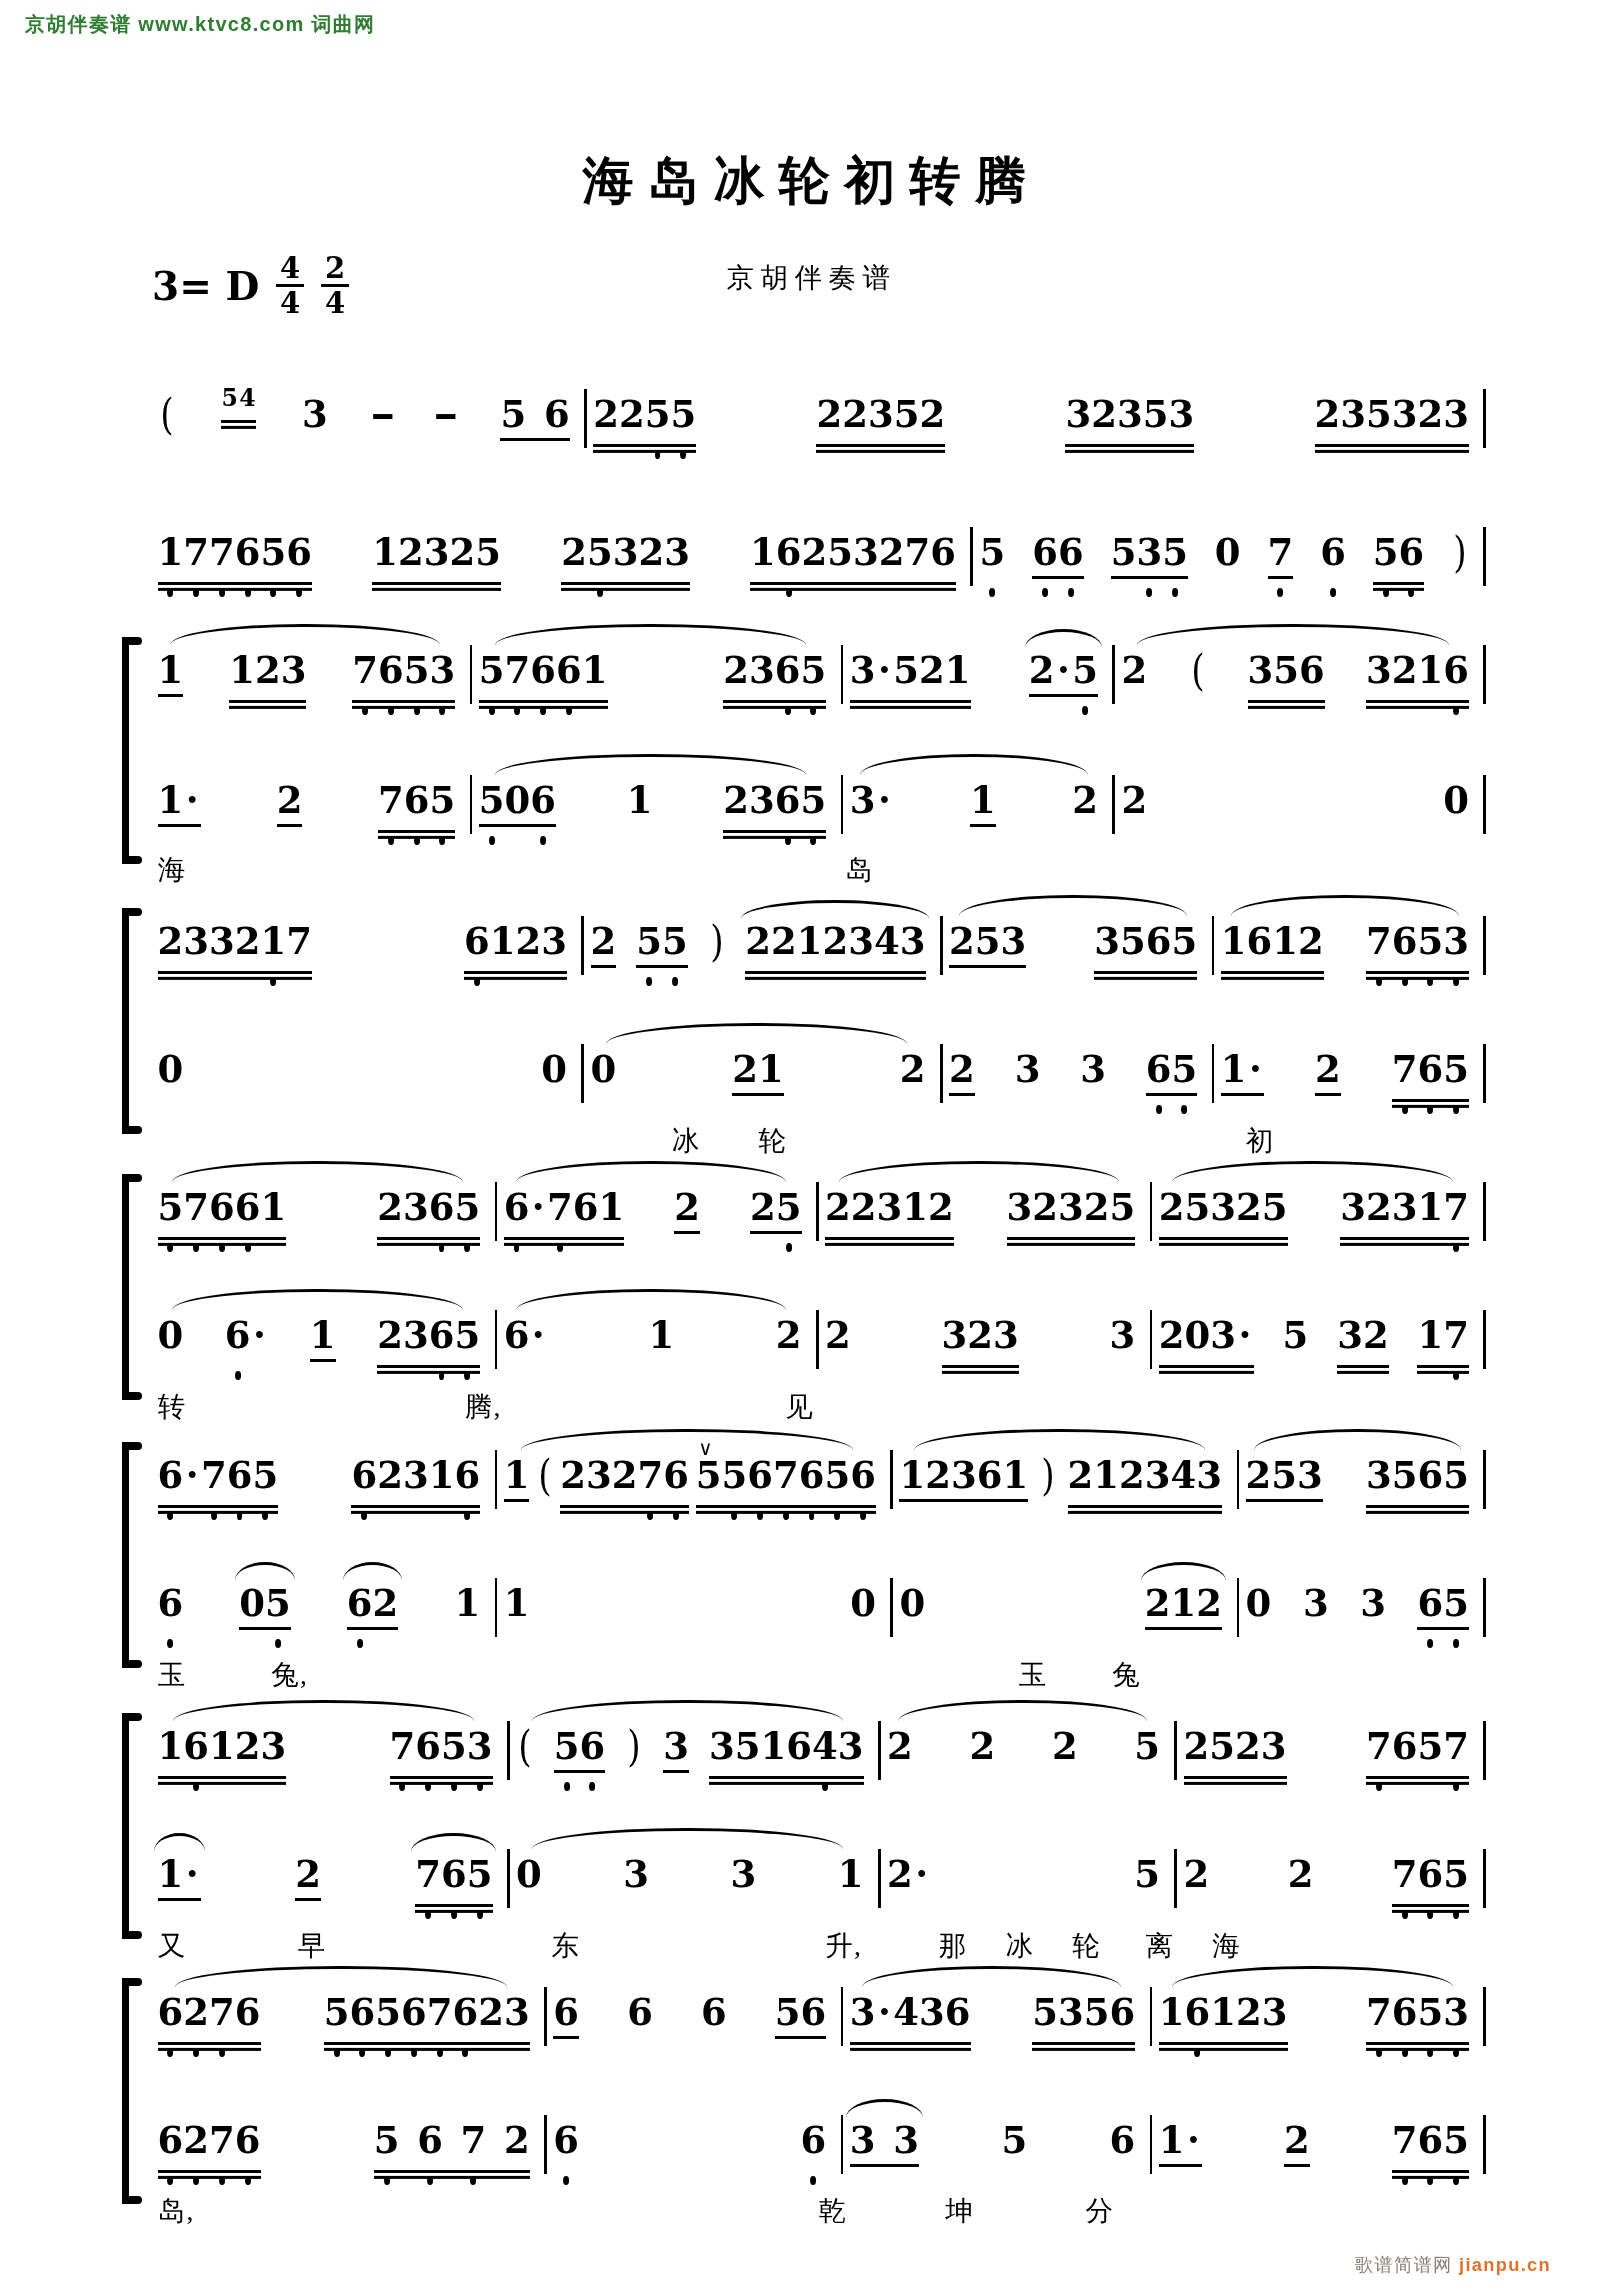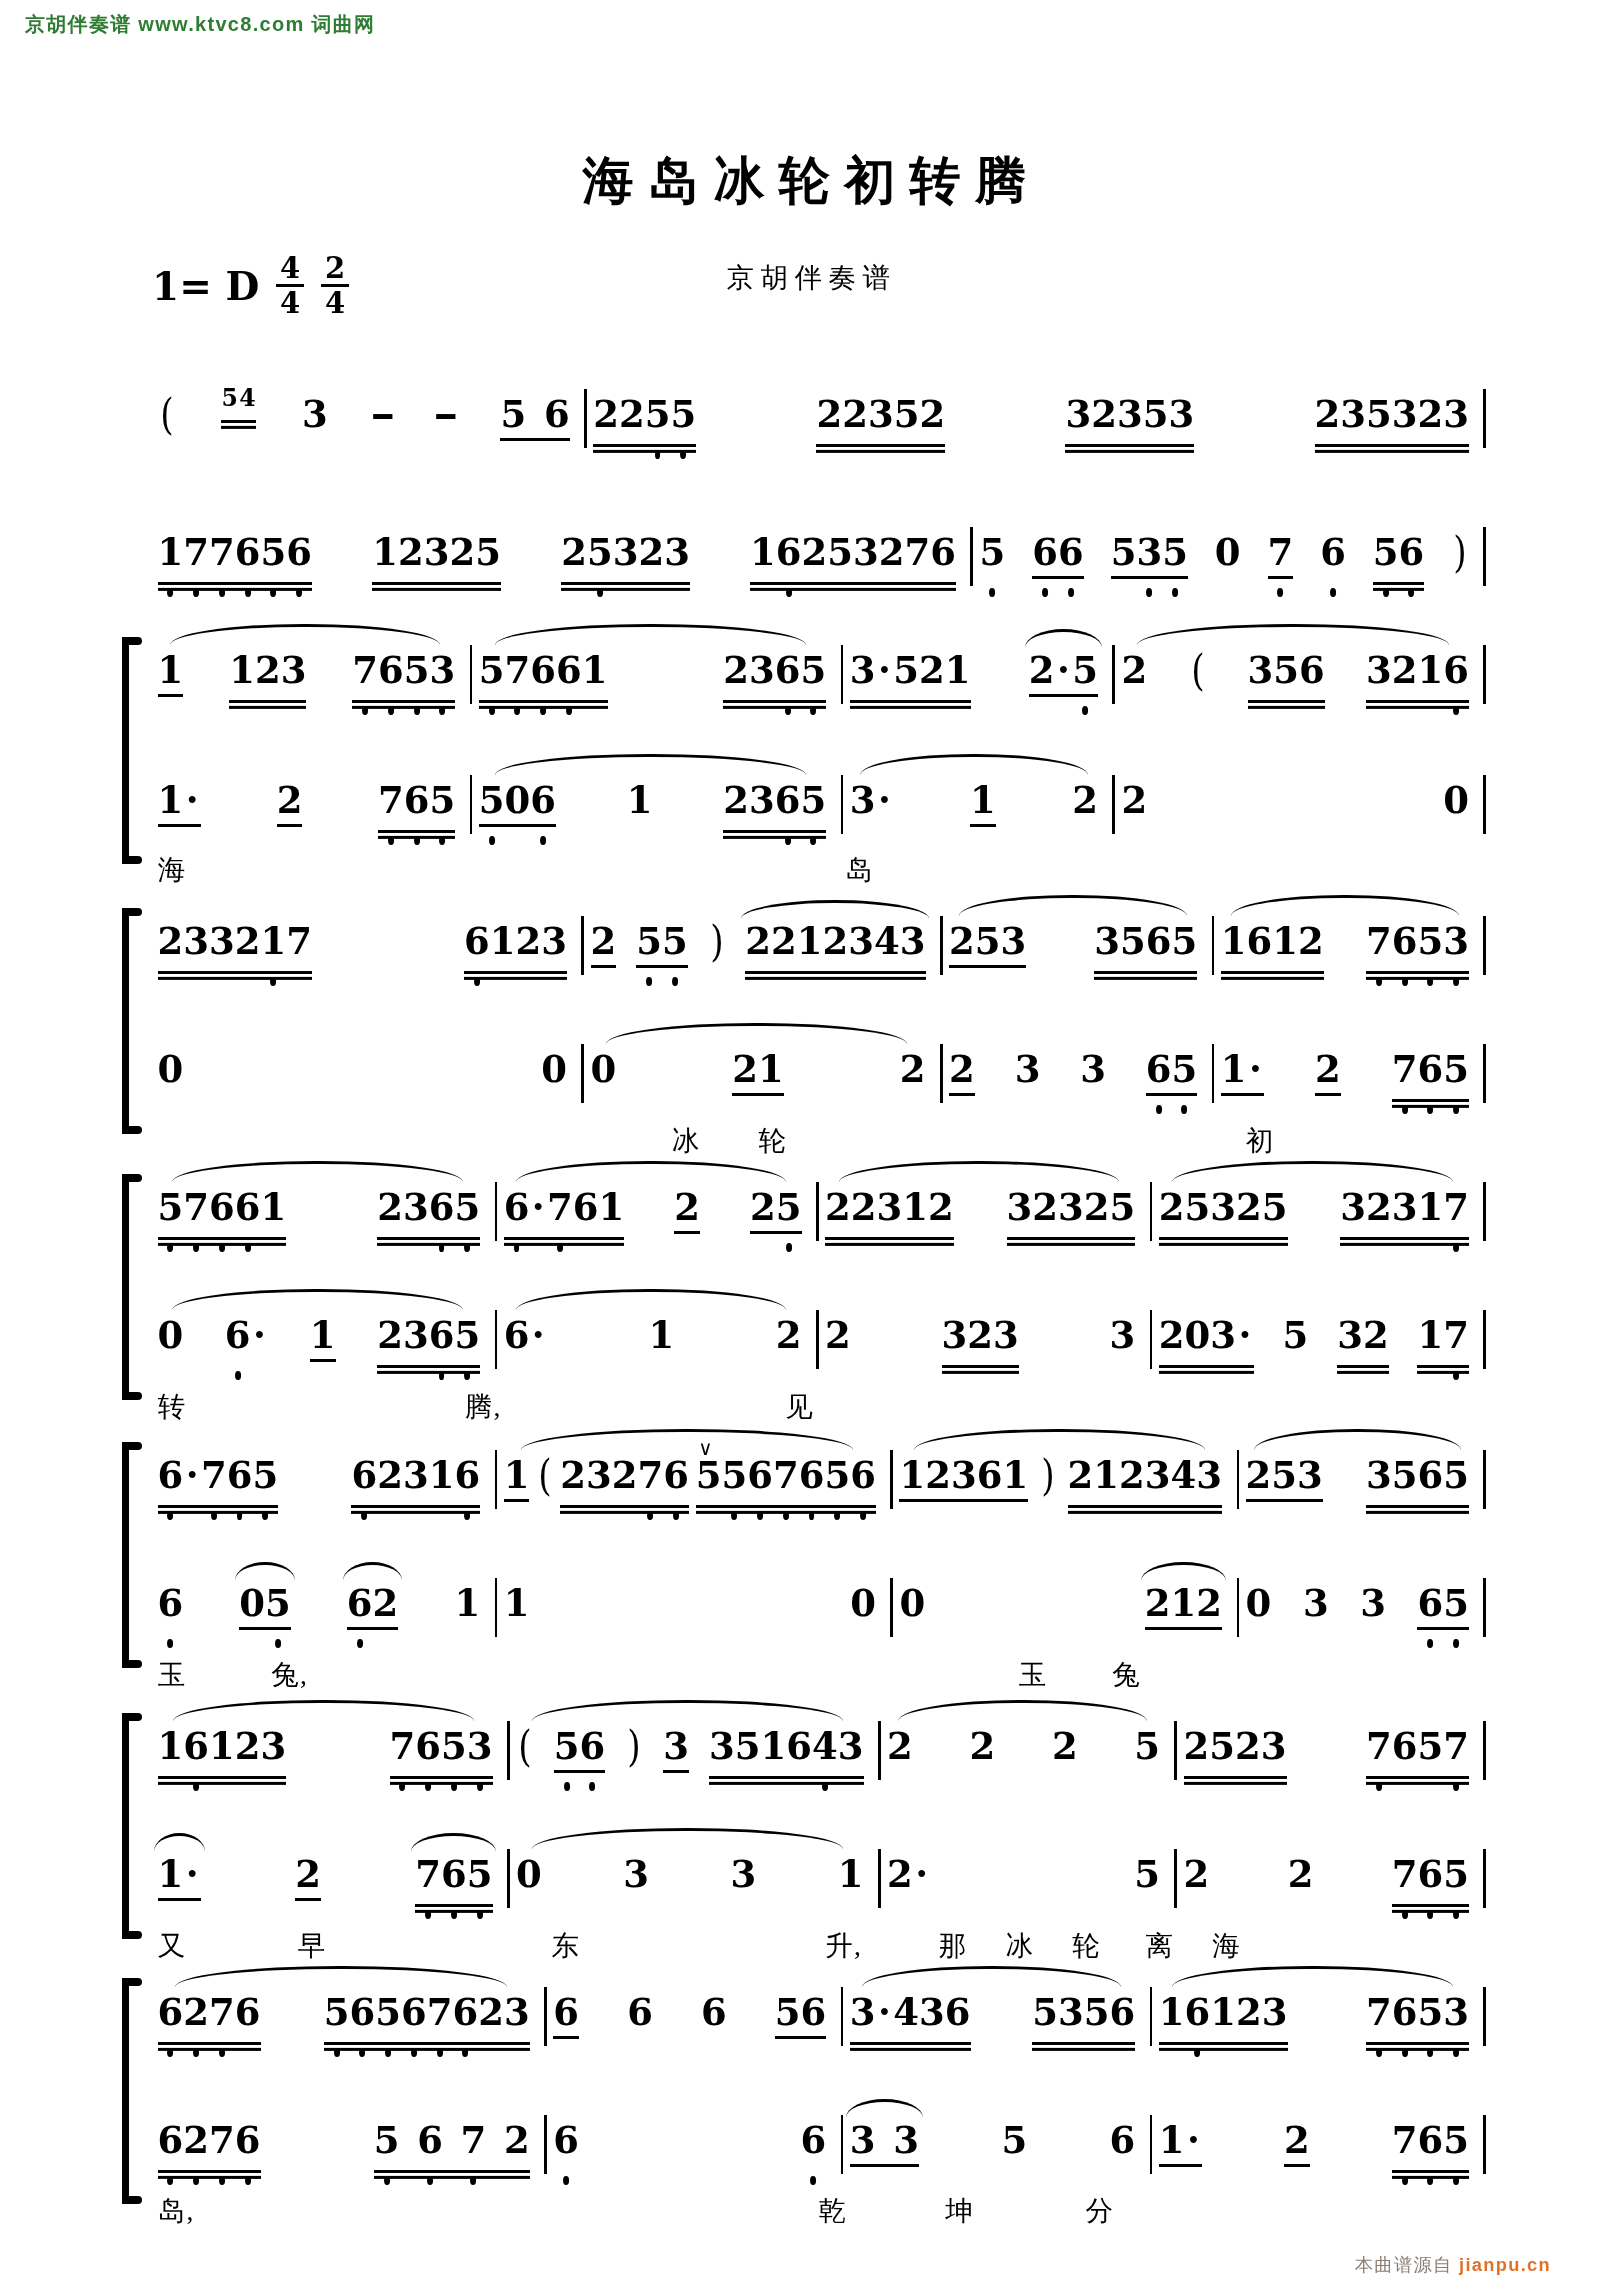--- a/index.html
+++ b/index.html
@@ -50,21 +50,21 @@
   .wm-bottom .org{font-weight:700;}
 </style>
 </head>
 <body>
 
 <div class="page">
   <div class="wm-top" style="color: rgb(46, 125, 50);">京胡伴奏谱 www.ktvc8.com 词曲网</div>
   <h1 class="title">海岛冰轮初转腾</h1>
   <div class="subtitle">京胡伴奏谱</div>
   <div class="keysig">
-    <span>1= D</span>
+    <span>3= D</span>
     <span class="frac">
       <span class="num">4</span>
       <span class="den">4</span>
     </span>
     <span class="frac">
       <span class="num">2</span>
       <span class="den">4</span>
     </span>
   </div>
   <div id="score">
@@ -968,17 +968,17 @@
         </div>
       </div>
       <div class="lyrics" style="top: 2193px;">
         <span style="left: 0.5%;">岛,</span>
         <span style="left: 50%;">乾</span>
         <span style="left: 59.5%;">坤</span>
         <span style="left: 70%;">分</span>
       </div>
     </div>
   <div class="wm-bottom">
-    <span style="color: rgb(139, 125, 114);">本曲谱源自</span>
+    <span style="color: rgb(139, 125, 114);">歌谱简谱网</span>
     <span class="org" style="color: rgb(224, 115, 42);">jianpu.cn</span>
   </div>
 </div>
 
 
 </body></html>

